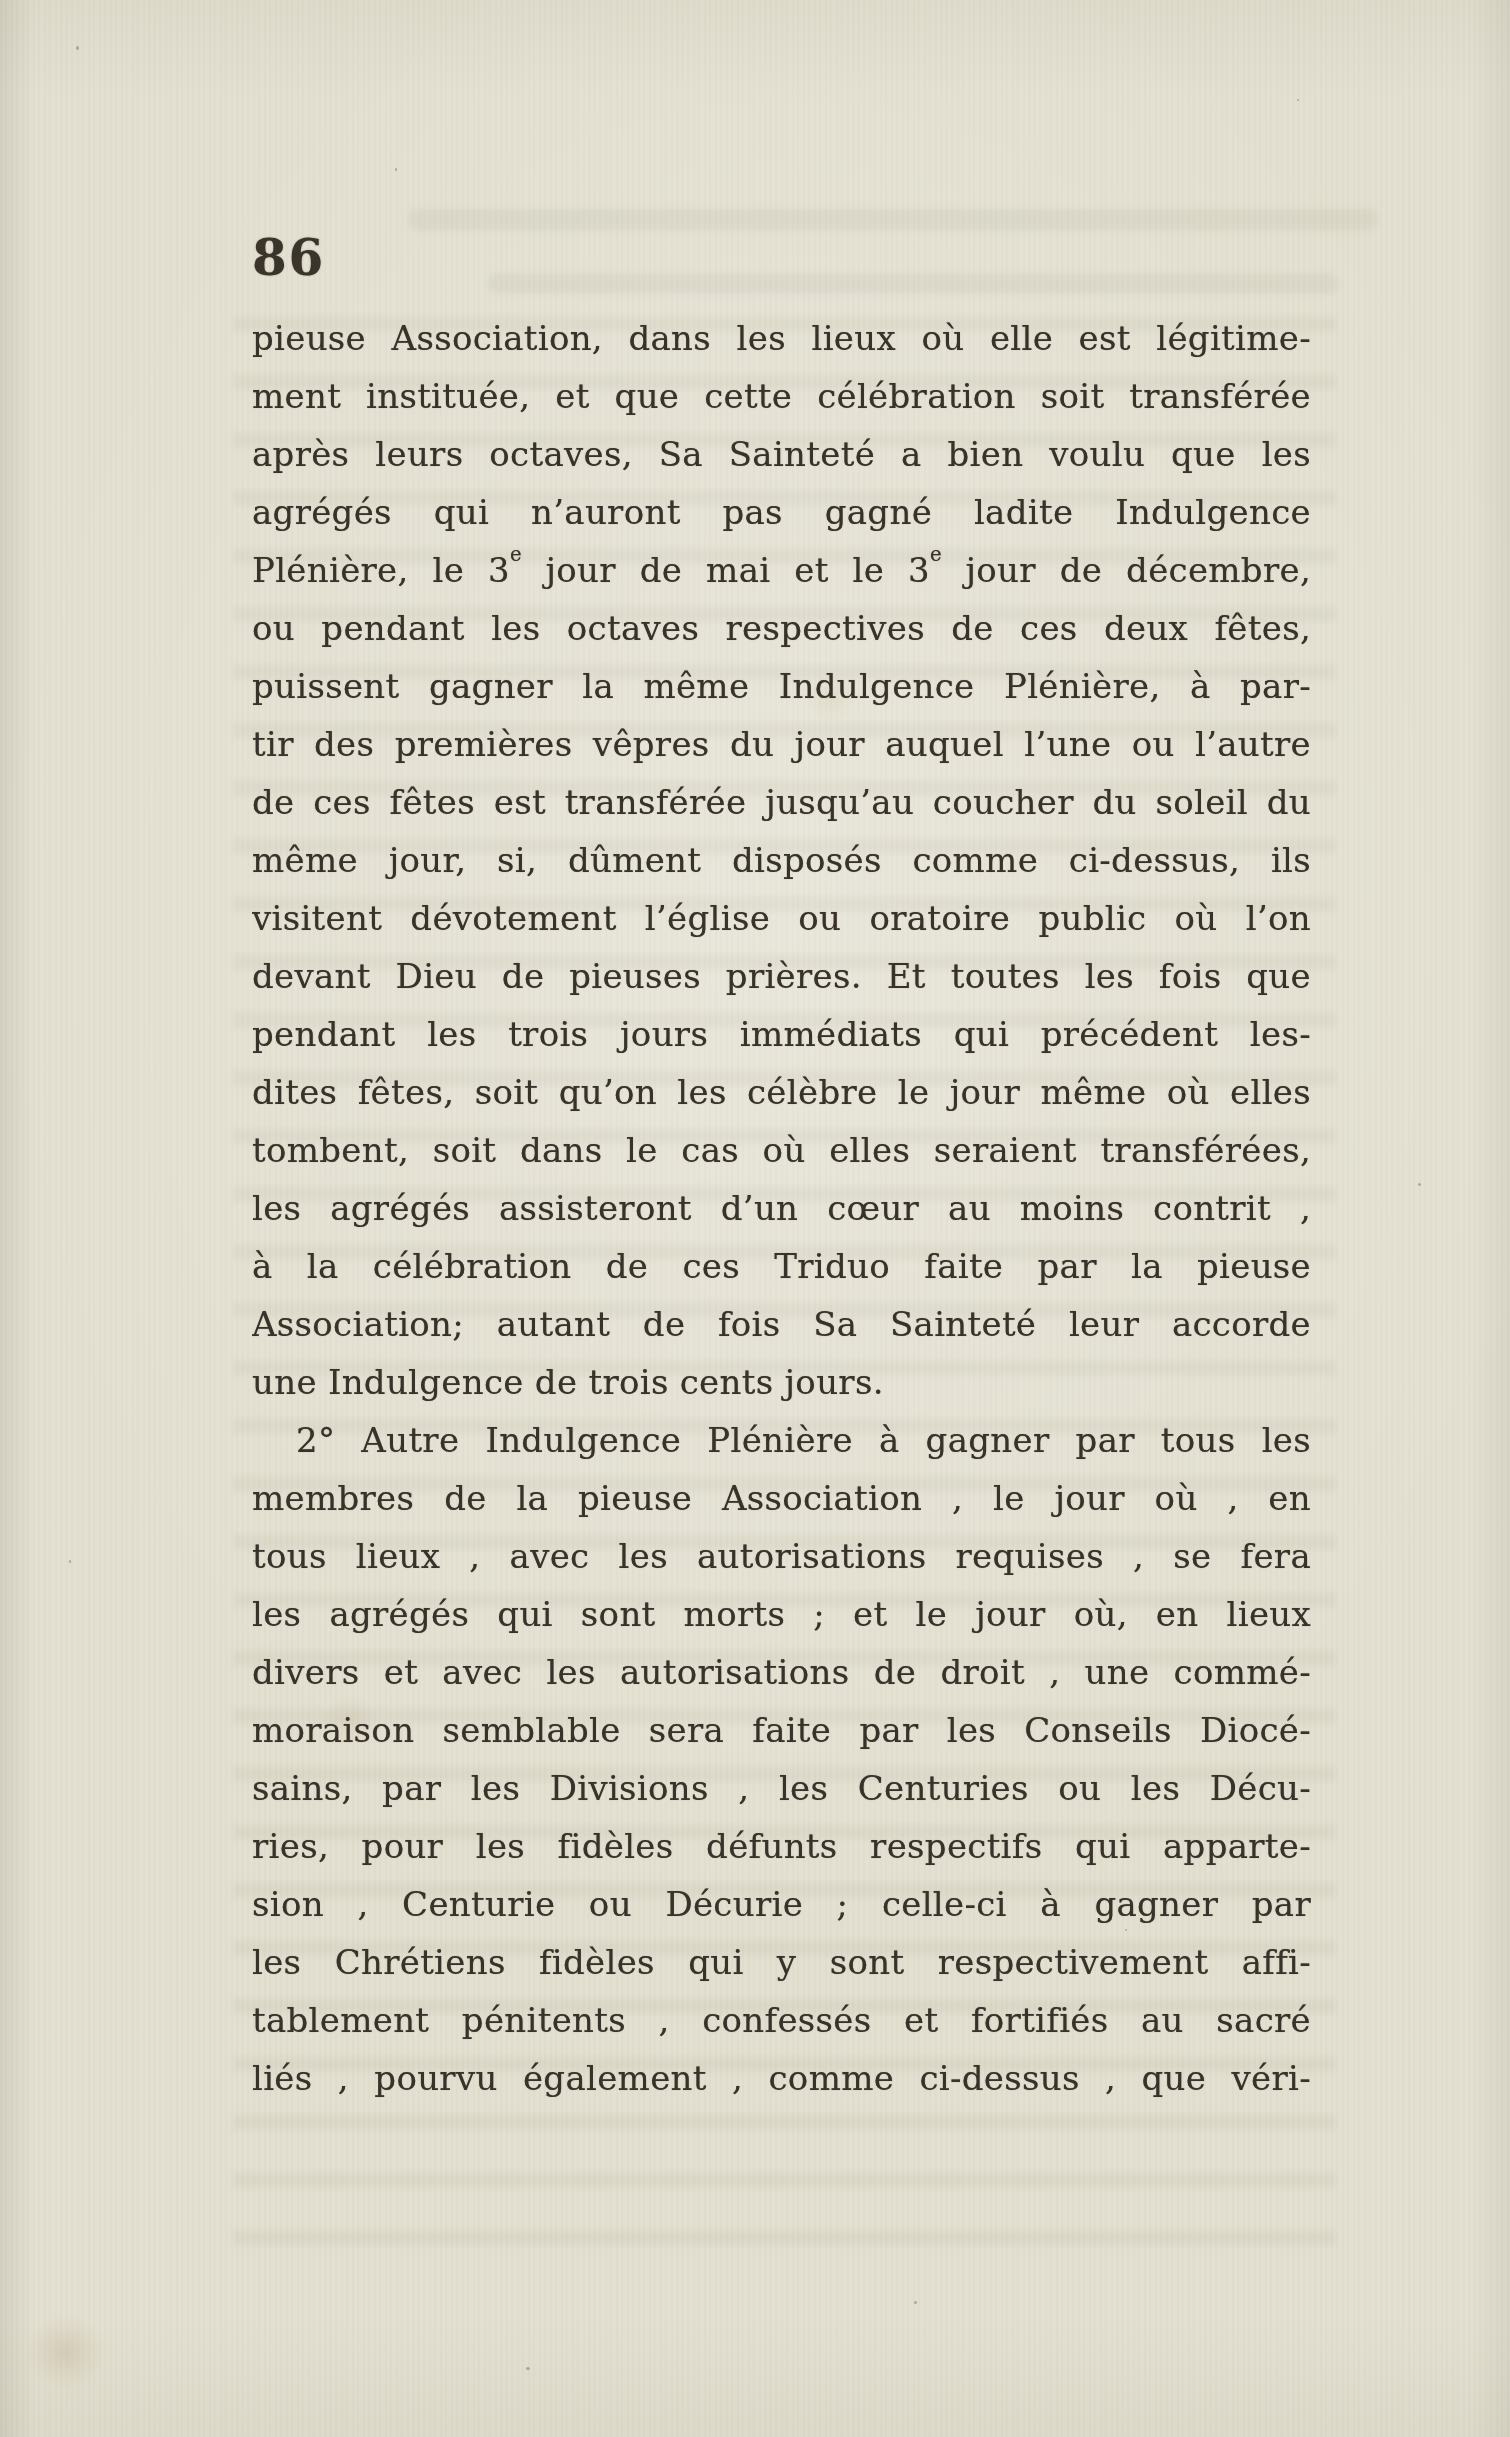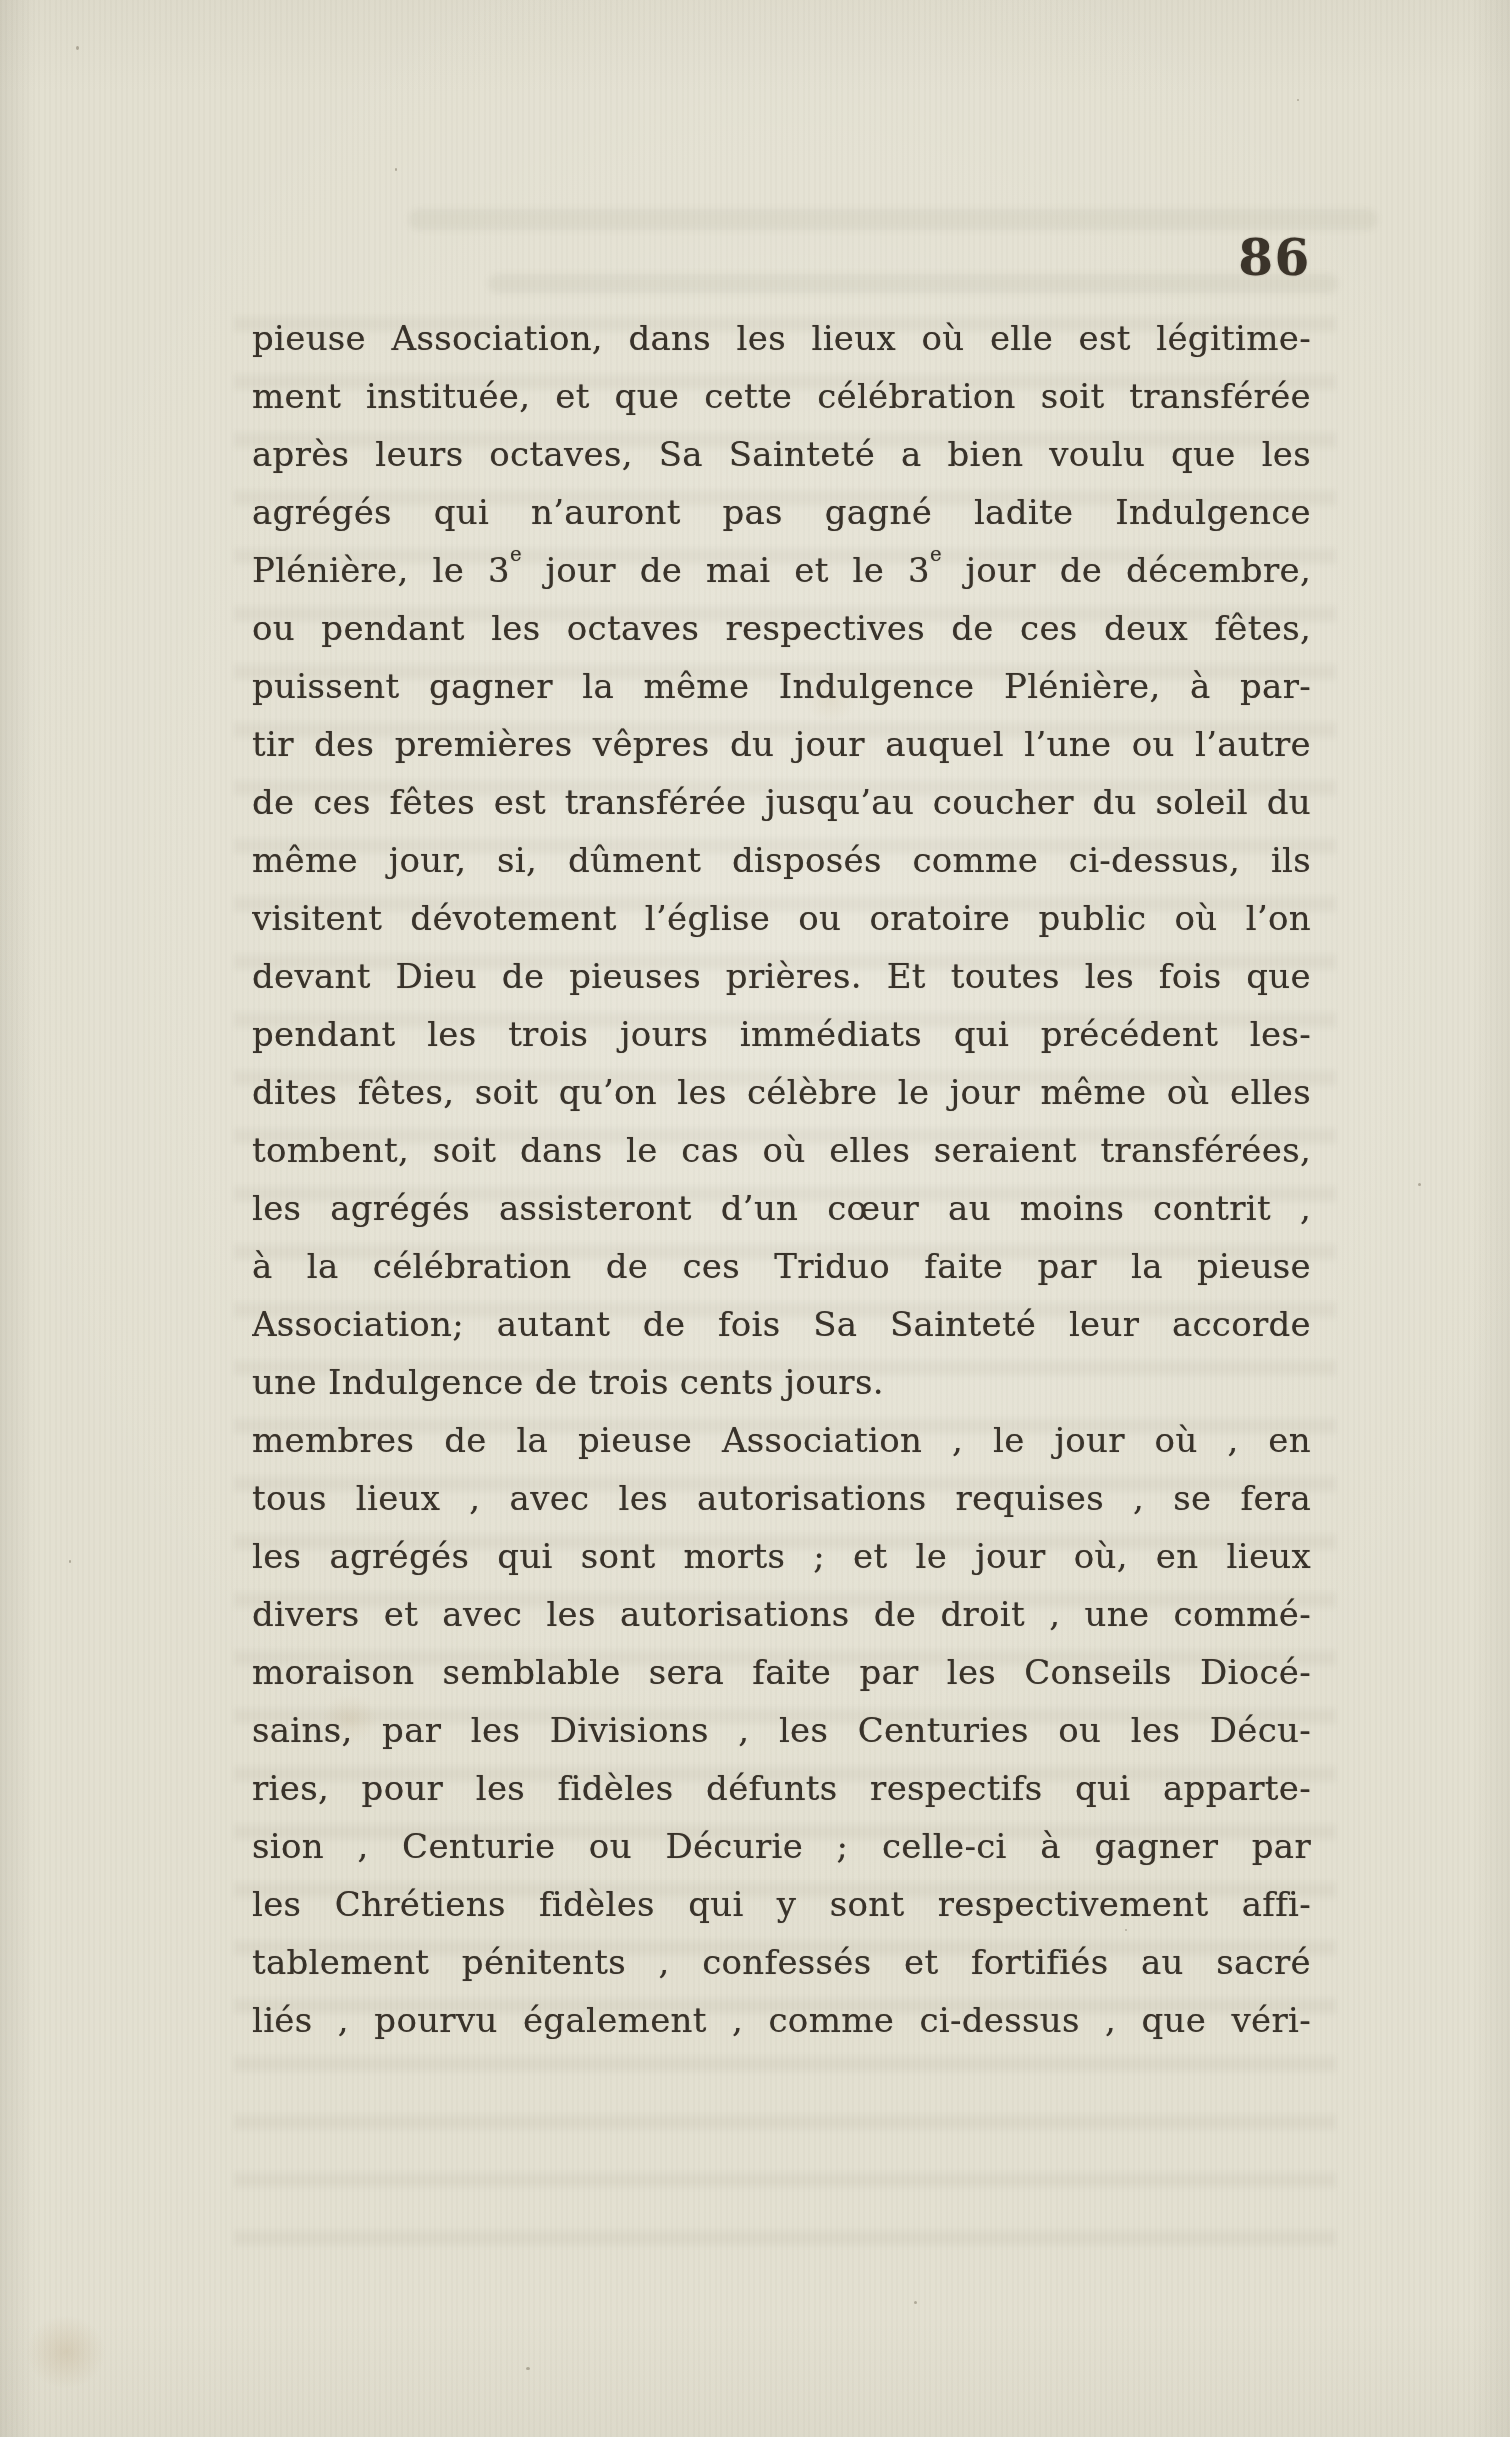--- a/index.html
+++ b/index.html
@@ -50,21 +50,21 @@
     position: relative;
     top: -0.42em;
     letter-spacing: 0;
   }
 
   .folio {
     position: absolute;
     left: 252px;
     top: 231px;
     width: 1059px;
-    text-align: right;
+    text-align: left;
     font-size: 50px;
     line-height: 54px;
     font-weight: 700;
     letter-spacing: 1.6px;
     color: #3b342a;
     text-shadow: 0 0 1.6px rgba(59,52,42,0.45);
   }
 
   
   .ghost-overlay {
@@ -156,20 +156,21 @@
     <div class="line">même jour, si, dûment disposés comme ci-dessus, ils</div>
     <div class="line">visitent dévotement l’église ou oratoire public où l’on</div>
     <div class="line">devant Dieu de pieuses prières. Et toutes les fois que</div>
     <div class="line">pendant les trois jours immédiats qui précédent les-</div>
     <div class="line">dites fêtes, soit qu’on les célèbre le jour même où elles</div>
     <div class="line">tombent, soit dans le cas où elles seraient transférées,</div>
     <div class="line">les agrégés assisteront d’un cœur au moins contrit ,</div>
     <div class="line">à la célébration de ces Triduo faite par la pieuse</div>
     <div class="line">Association; autant de fois Sa Sainteté leur accorde</div>
     <div class="line no-just">une Indulgence de trois cents jours.</div>
+    <div class="line indent">2° Autre Indulgence Plénière à gagner par tous les</div>
     <div class="line">membres de la pieuse Association , le jour où , en</div>
     <div class="line">tous lieux , avec les autorisations requises , se fera</div>
     <div class="line">les agrégés qui sont morts ; et le jour où, en lieux</div>
     <div class="line">divers et avec les autorisations de droit , une commé-</div>
     <div class="line">moraison semblable sera faite par les Conseils Diocé-</div>
     <div class="line">sains, par les Divisions , les Centuries ou les Décu-</div>
     <div class="line">ries, pour les fidèles défunts respectifs qui apparte-</div>
     <div class="line">sion , Centurie ou Décurie ; celle-ci à gagner par</div>
     <div class="line">les Chrétiens fidèles qui y sont respectivement affi-</div>
     <div class="line">tablement pénitents , confessés et fortifiés au sacré</div>

